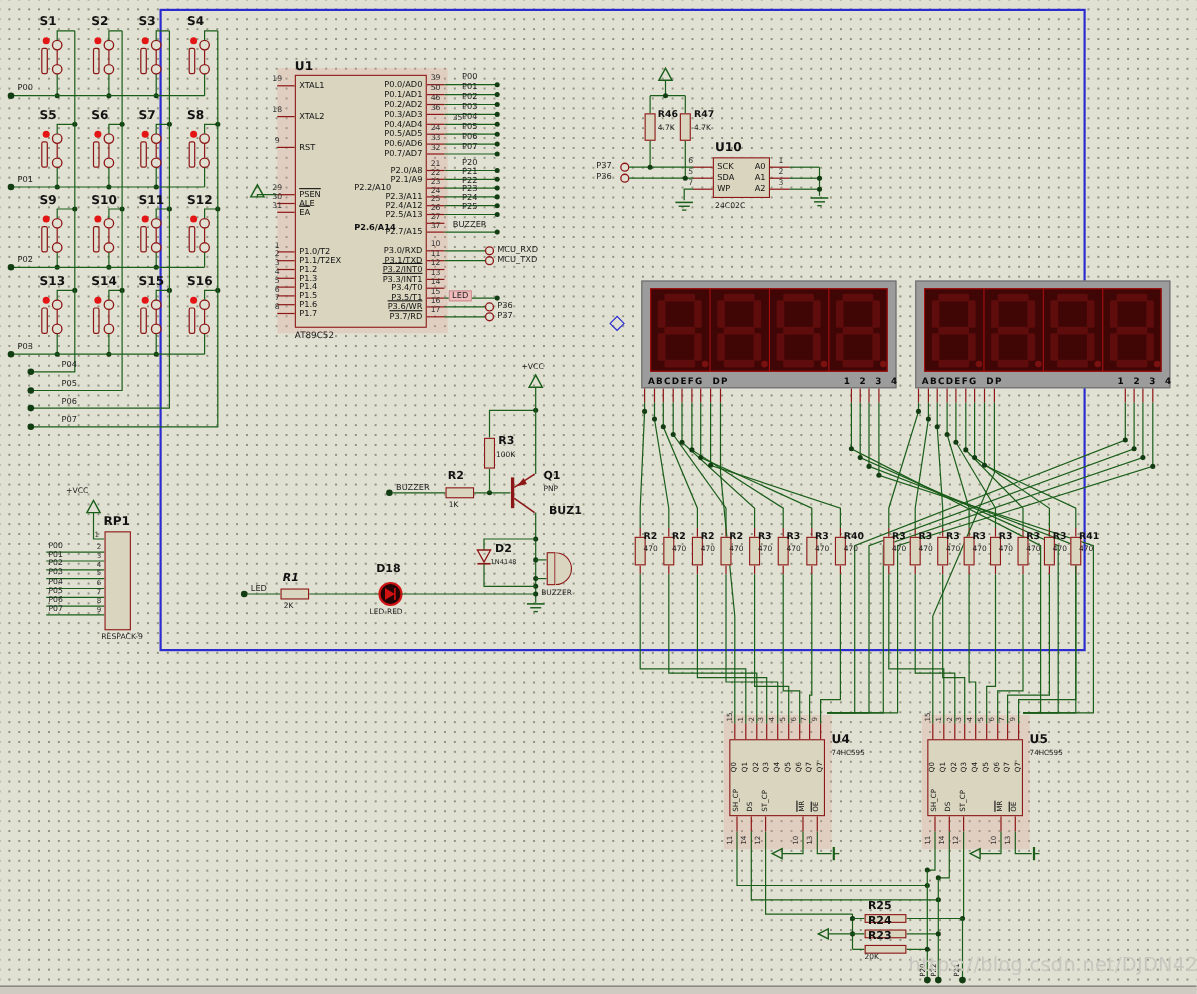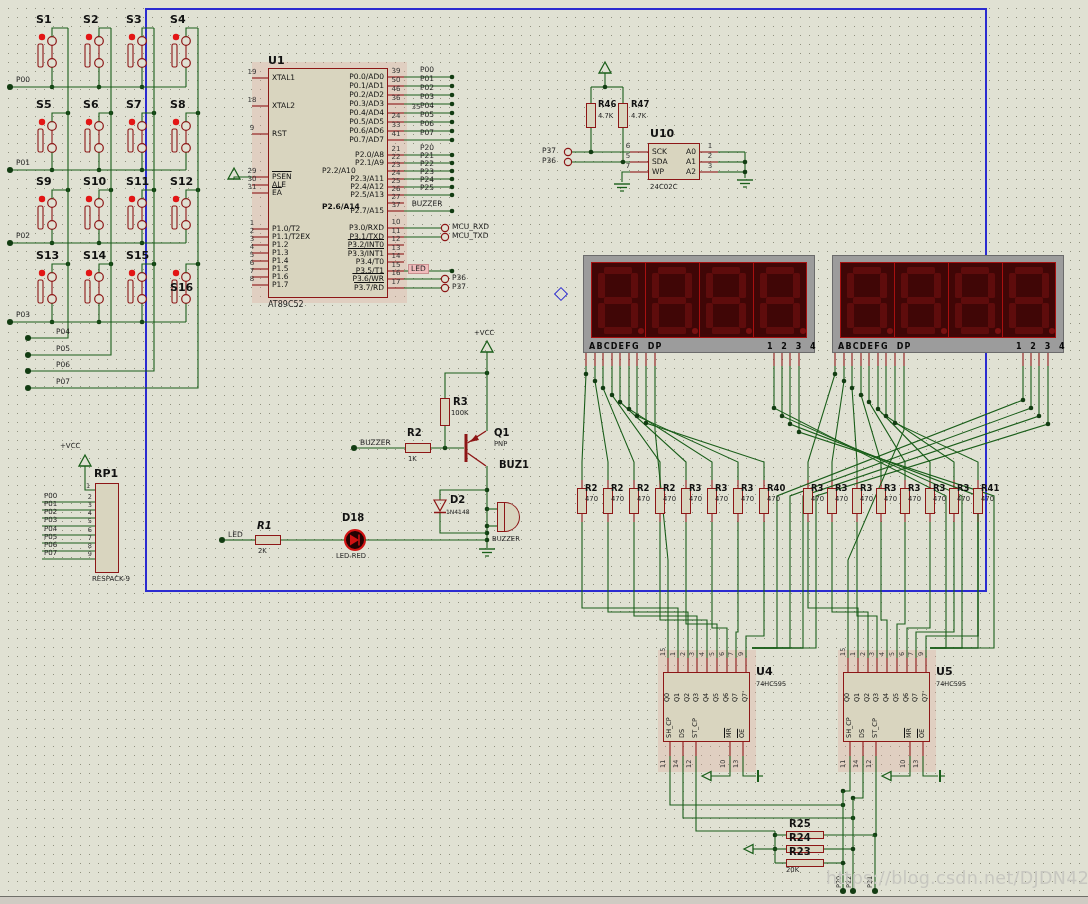--- a/index.html
+++ b/index.html
@@ -556,21 +556,21 @@
     <div class="t ref-lg" style="left: 83px; top: 99px;">S6</div>
     <div class="t ref-lg" style="left: 126px; top: 99px;">S7</div>
     <div class="t ref-lg" style="left: 170px; top: 99px;">S8</div>
     <div class="t ref-lg" style="left: 36px; top: 176px;">S9</div>
     <div class="t ref-lg" style="left: 83px; top: 176px;">S10</div>
     <div class="t ref-lg" style="left: 126px; top: 176px;">S11</div>
     <div class="t ref-lg" style="left: 170px; top: 176px;">S12</div>
     <div class="t ref-lg" style="left: 36px; top: 250px;">S13</div>
     <div class="t ref-lg" style="left: 83px; top: 250px;">S14</div>
     <div class="t ref-lg" style="left: 126px; top: 250px;">S15</div>
-    <div class="t ref-lg" style="left: 170px; top: 250px; margin-top: 32px;">S16</div>
+    <div class="t ref-lg" style="left: 170px; top: 250px;">S16</div>
     <div class="t net" style="left: 16px; top: 76px;">P00</div>
     <div class="t net" style="left: 16px; top: 159px;">P01</div>
     <div class="t net" style="left: 16px; top: 232px;">P02</div>
     <div class="t net" style="left: 16px; top: 311px;">P03</div>
     <div class="t net" style="left: 56px; top: 328px;">P04</div>
     <div class="t net" style="left: 56px; top: 345px;">P05</div>
     <div class="t net" style="left: 56px; top: 361px;">P06</div>
     <div class="t net" style="left: 56px; top: 378px;">P07</div>
     <div class="halo" style="left: 252px; top: 62px; width: 155px; height: 241px;"></div>
     <div class="body" style="left: 268px; top: 68px; width: 120px; height: 230px;"></div>
@@ -618,21 +618,21 @@
     <div class="t net" style="left: 405px; top: 93px; width: 44px; text-align: center;">P03</div>
     <div class="t pinnum" style="left: 388px; top: 104px; width: 16px; text-align: center; margin-left: 20px;">35</div>
     <div class="t pinlabel" style="left: 322px; top: 109px; width: 62px; text-align: right;">P0.4/AD4</div>
     <div class="t net" style="left: 405px; top: 102px; width: 44px; text-align: center;">P04</div>
     <div class="t pinnum" style="left: 388px; top: 113px; width: 16px; text-align: center;">24</div>
     <div class="t pinlabel" style="left: 322px; top: 118px; width: 62px; text-align: right;">P0.5/AD5</div>
     <div class="t net" style="left: 405px; top: 111px; width: 44px; text-align: center;">P05</div>
     <div class="t pinnum" style="left: 388px; top: 122px; width: 16px; text-align: center;">33</div>
     <div class="t pinlabel" style="left: 322px; top: 127px; width: 62px; text-align: right;">P0.6/AD6</div>
     <div class="t net" style="left: 405px; top: 120px; width: 44px; text-align: center;">P06</div>
-    <div class="t pinnum" style="left: 388px; top: 131px; width: 16px; text-align: center;">41</div>
+    <div class="t pinnum" style="left: 388px; top: 131px; width: 16px; text-align: center;">32</div>
     <div class="t pinlabel" style="left: 322px; top: 136px; width: 62px; text-align: right;">P0.7/AD7</div>
     <div class="t net" style="left: 405px; top: 129px; width: 44px; text-align: center;">P07</div>
     <div class="t pinnum" style="left: 388px; top: 146px; width: 16px; text-align: center;">21</div>
     <div class="t pinlabel" style="left: 322px; top: 151px; width: 62px; text-align: right;">P2.0/A8</div>
     <div class="t net" style="left: 405px; top: 144px; width: 44px; text-align: center;">P20</div>
     <div class="t pinnum" style="left: 388px; top: 154px; width: 16px; text-align: center;">22</div>
     <div class="t pinlabel" style="left: 322px; top: 159px; width: 62px; text-align: right;">P2.1/A9</div>
     <div class="t net" style="left: 405px; top: 152px; width: 44px; text-align: center;">P21</div>
     <div class="t pinnum" style="left: 388px; top: 162px; width: 16px; text-align: center;">23</div>
     <div class="t pinlabel" style="left: 322px; top: 167px; width: 62px; text-align: left;">P2.2/A10</div>

